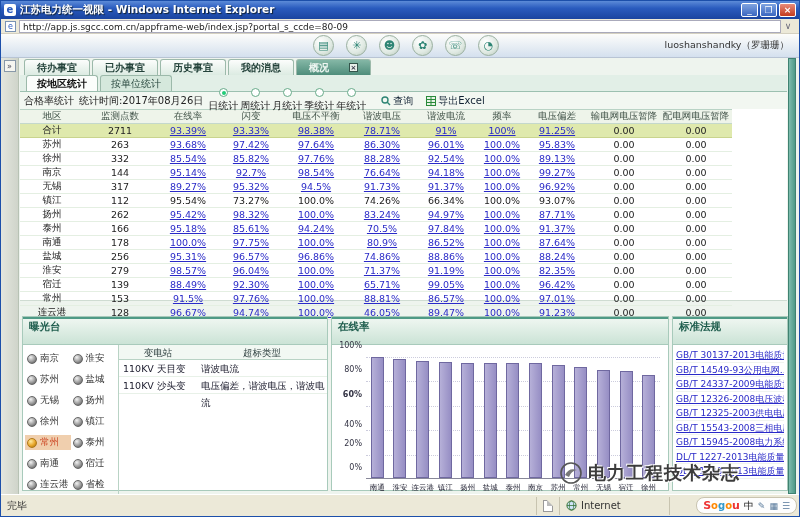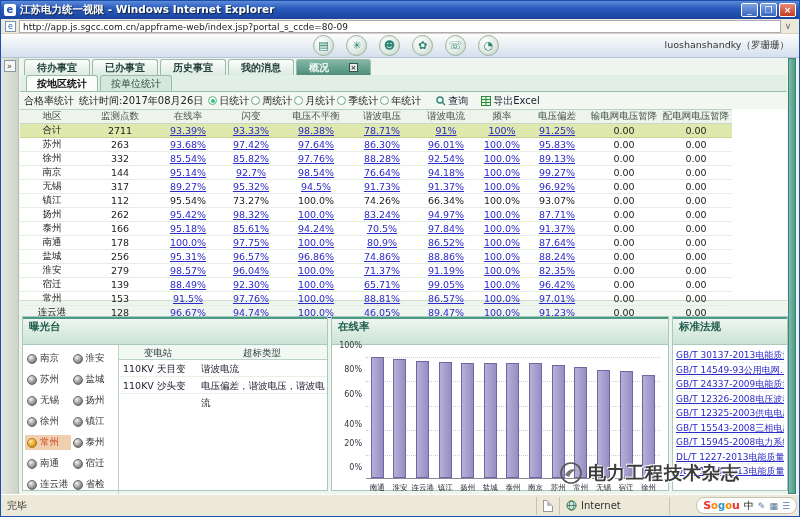--- a/index.html
+++ b/index.html
@@ -39,21 +39,21 @@
   .tab.active { background:linear-gradient(180deg,#84b7a6,#4f8d7b); color:#eef6f2; display:flex; align-items:center; gap:20px; }
   .tab .closebox { width:9px; height:9px; background:#e8f0ea; border:1px solid #33534a; color:#334; font-size:7px; line-height:8px; text-align:center; font-weight:bold; }
   .subtabs { height:17px; display:flex; align-items:flex-end; gap:2px; padding-left:6px; background:#e2efe7; border-bottom:1px solid #9cc0b0; }
   .subtab { height:16px; padding:0 10px; font-size:10px; line-height:15px; border:1px solid #9cb9aa; border-bottom:none; border-radius:3px 3px 0 0; background:#d5e8dc; color:#2a4a40; }
   .subtab.active { background:#fbfdfb; font-weight:bold; color:#111; }
 
   
   .filterbar { height:17px; display:flex; align-items:center; gap:5px; font-size:10px; color:#222; padding-left:4px; background:#f2f7f1; }
   .radio { width:9px; height:9px; border-radius:50%; border:1px solid #6a8; background:#fff; display:inline-block; position:relative; }
   .radio.checked::after { content:""; position:absolute; left:2px; top:2px; width:4px; height:4px; border-radius:50%; background:#2c7; }
-  .radioitem { display:flex; align-items:center; gap:2px; margin-right:2px; }
+  .radioitem { display:flex; align-items:center; gap:2px; margin-right:2px;flex-direction:column; }
   .fbtn { display:flex; align-items:center; gap:2px; margin-left:8px; font-size:10px; color:#123; }
   .fbtn svg { display:block; }
 
   
   .tablewrap { background:#fff; height:192px; border-bottom:1px solid #cfdcd2; }
   table.grid { border-collapse:collapse; table-layout:fixed; width:712px; }
   table.grid th { font-size:9.5px; font-weight:normal; color:#43544a; height:13px; border-top:1px solid #b9d3c5; border-bottom:1px solid #c4d8cc; background:#eef4ea; }
   table.grid td { font-size:9.5px; color:#222; height:12.5px; text-align:center; border-bottom:1px solid #e4efe2; white-space:nowrap; overflow:hidden; }
   table.grid tr.total td { background:#dfe9ad; border-bottom:1px solid #c9d48e; }
   a.lnk { color:#2a2ac8; text-decoration:underline; }
@@ -564,21 +564,21 @@
                 <span class="xlab">南京</span>
                 <span class="xlab">苏州</span>
                 <span class="xlab">常州</span>
                 <span class="xlab">无锡</span>
                 <span class="xlab">宿迁</span>
                 <span class="xlab">徐州</span>
               </div>
           <div class="ylab" style="top: 118px;">0%</div>
               <div class="ylab" style="top: 93.6px;">20%</div>
               <div class="ylab" style="top: 75px;">40%</div>
-              <div class="ylab" style="top: 44.8px;">60%</div>
+              <div class="ylab" style="top: 44.8px; font-weight: bold;">60%</div>
               <div class="ylab" style="top: 20.4px;">80%</div>
               <div class="ylab" style="top: -4px;">100%</div>
             </div>
         </div>
 
         <div class="panel p-standards">
           <div class="panel-h">标准法规</div>
           <div class="stdlist" id="stdlist">
               <a class="stditem" href="javascript:void(0)" style="display: block;">GB/T 30137-2013电能质量…</a>
               <a class="stditem" href="javascript:void(0)" style="display: block;">GB/T 14549-93公用电网…</a>

